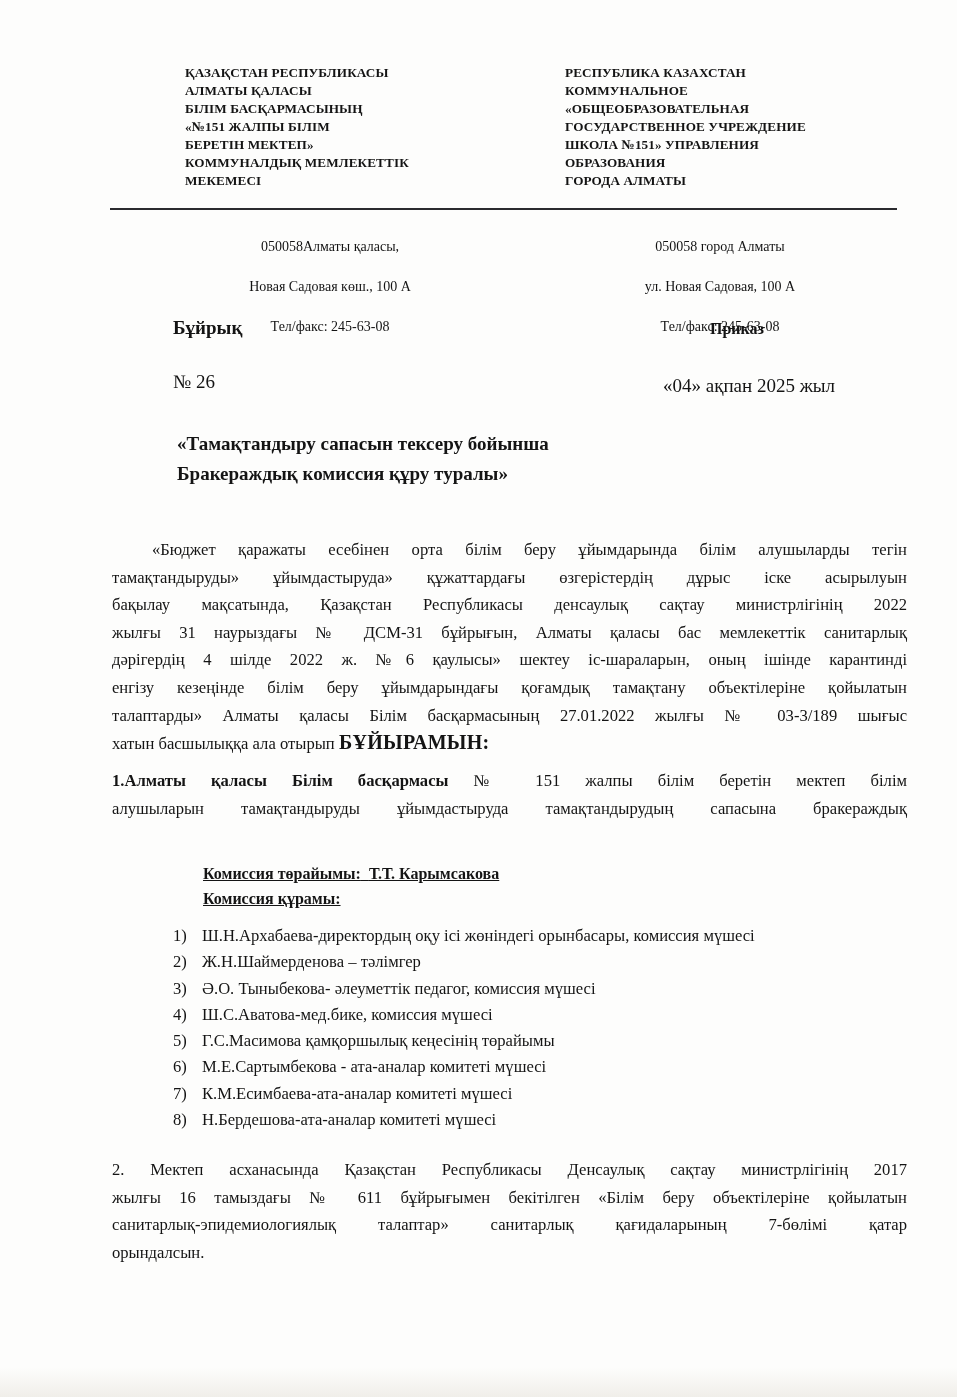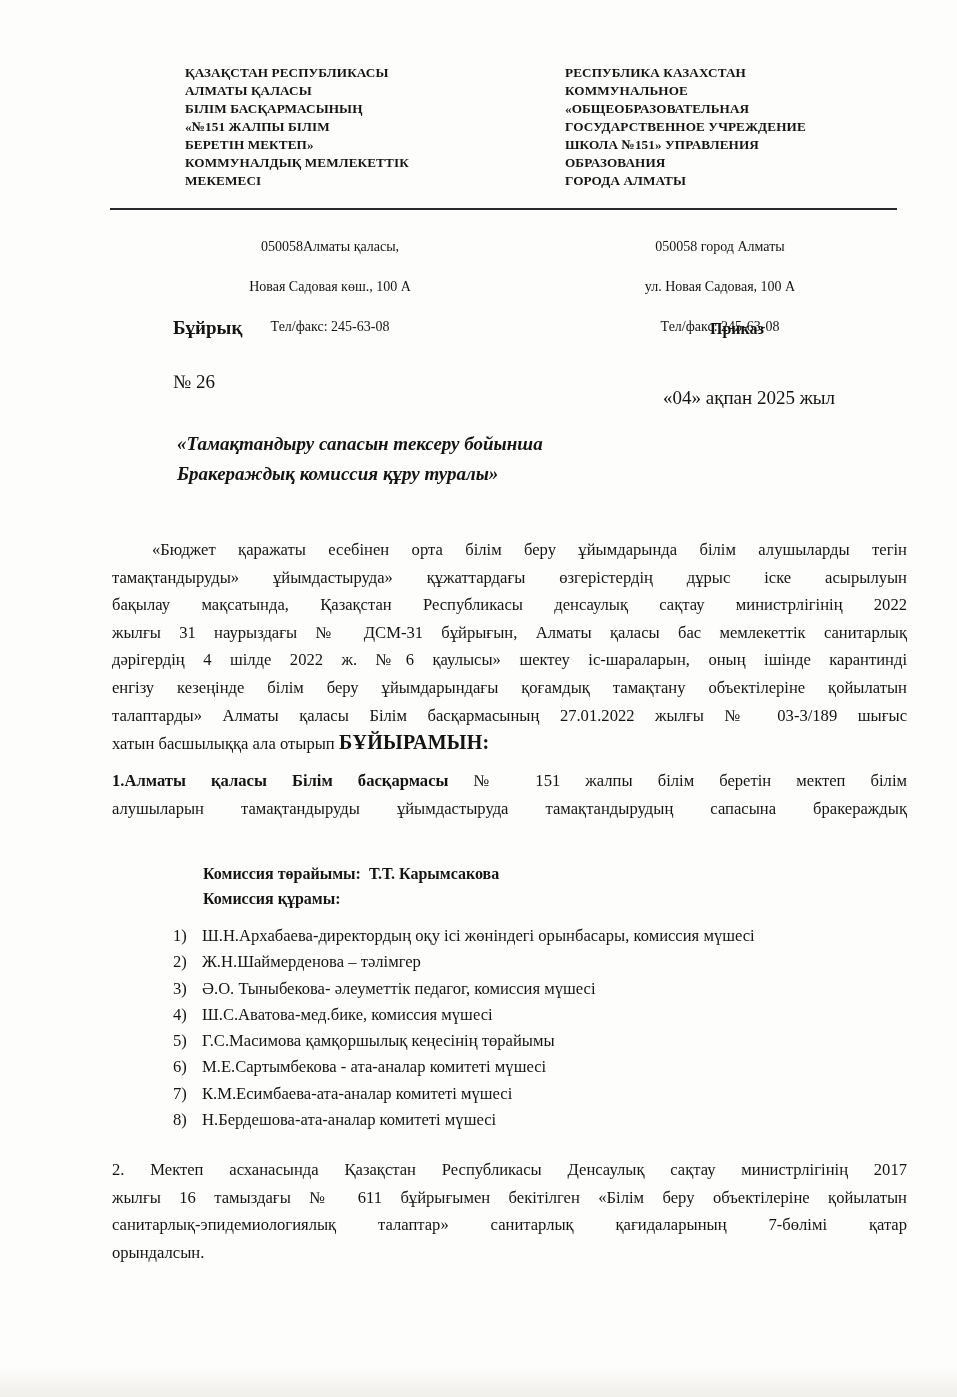--- a/index.html
+++ b/index.html
@@ -28,41 +28,41 @@
   .addr {
     position:absolute; top:217px; text-align:center;
     font-size:14px; line-height:20px;
   }
   .addr div { white-space:nowrap;margin-top:20px; }
   .addr-left { left:195px; width:270px; }
   .addr-right { left:585px; width:270px; }
   .title-kz { left:173px; top:317px; font-weight:bold; font-size:19px; }
   .title-ru { left:710px; top:320px; font-weight:bold; font-size:16px; }
   .num { left:173px; top:371px; font-size:19px; }
-  .date { left:663px; top:387px; font-size:19px; }
+  .date { left:663px; top:375px; font-size:19px; }
   .subject {
     position:absolute; left:177px; top:429px;
     font-weight:bold; font-size:19px; line-height:30px;
   }
-  .subject div { white-space:nowrap;font-style:italic; }
+  .subject div { white-space:nowrap; }
   .para {
     position:absolute; left:112px; width:795px;
     font-size:16.6px; line-height:27.6px; text-align:justify;
   }
   .para .line { display:block; text-align:justify; text-align-last:justify; white-space:nowrap; }
   .para .line.last { text-align-last:left; }
   .p1 { top:536px; }
   .p1 .line.indent { padding-left:40px;font-family:Liberation Serif, serif; }
   .emph { font-weight:bold; font-size:20px; letter-spacing:0.3px; }
   .p2 { top:767px; }
   .bold { font-weight:bold; }
   .p3 { top:1156px; }
   .comm {
     position:absolute; left:203px; top:861px;
-    font-weight:bold; font-size:16px; line-height:25px;
+    font-weight:bold; font-size:16px; line-height:25px;text-decoration:underline;
   }
   .members {
     position:absolute; left:173px; top:923px;
     font-size:16.6px; line-height:26.3px; list-style:none; margin:0; padding:0;
   }
   .members li { white-space:nowrap; display:flex; }
   .members .n { width:29px; display:inline-block; }
 </style>
 </head>
 <body>

